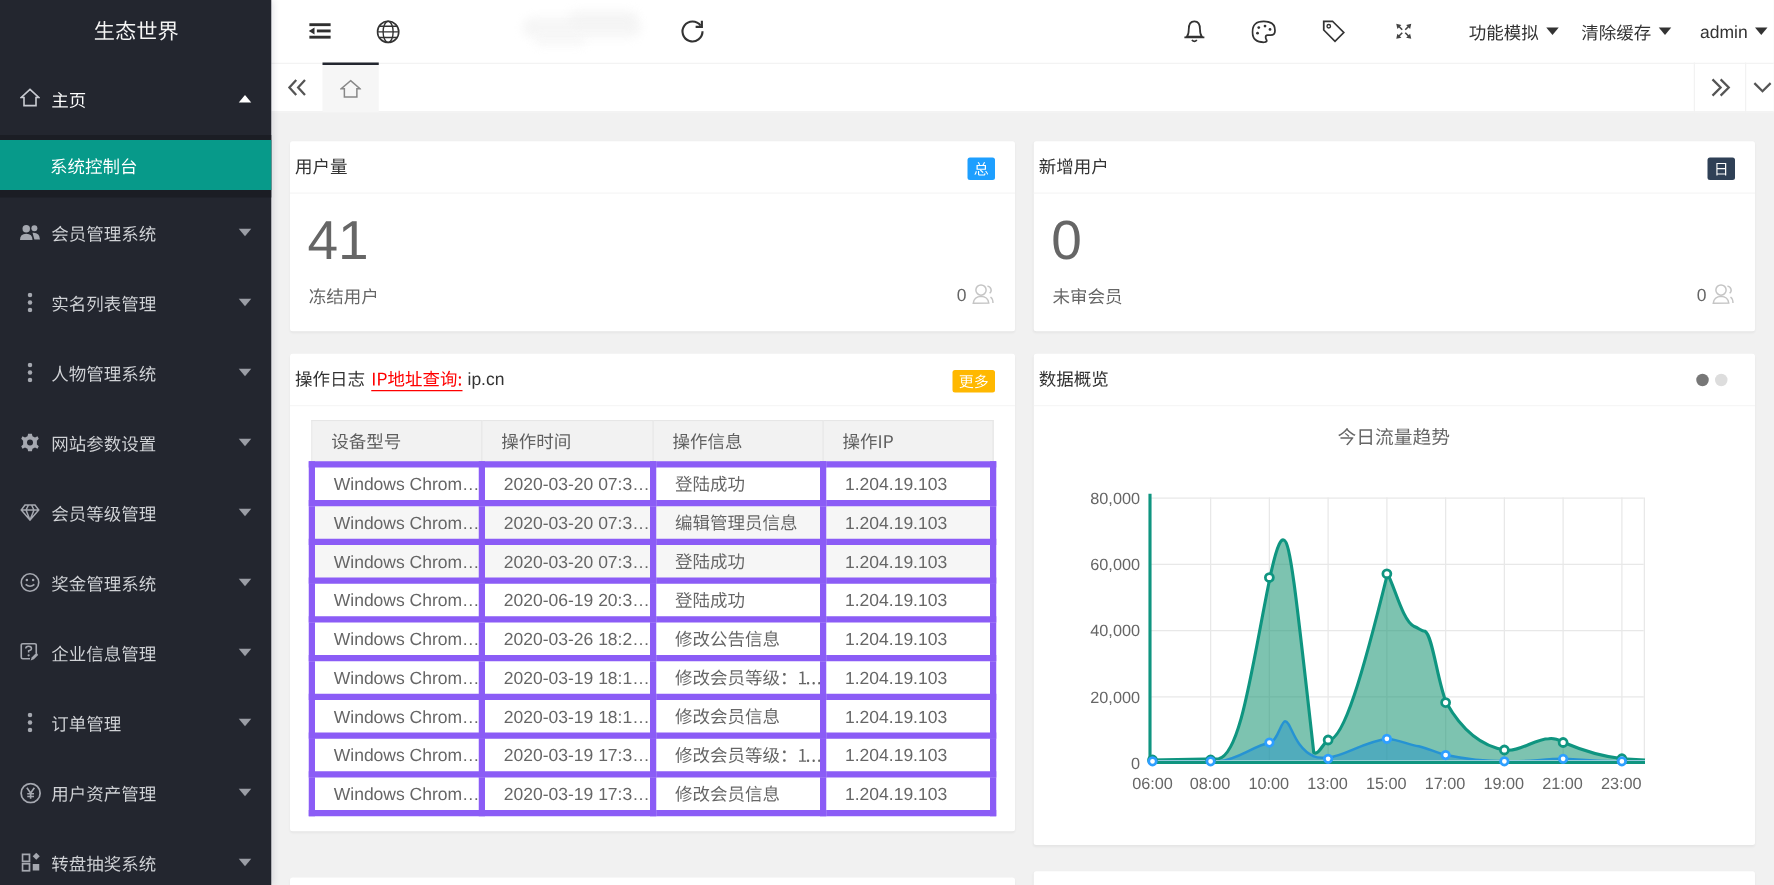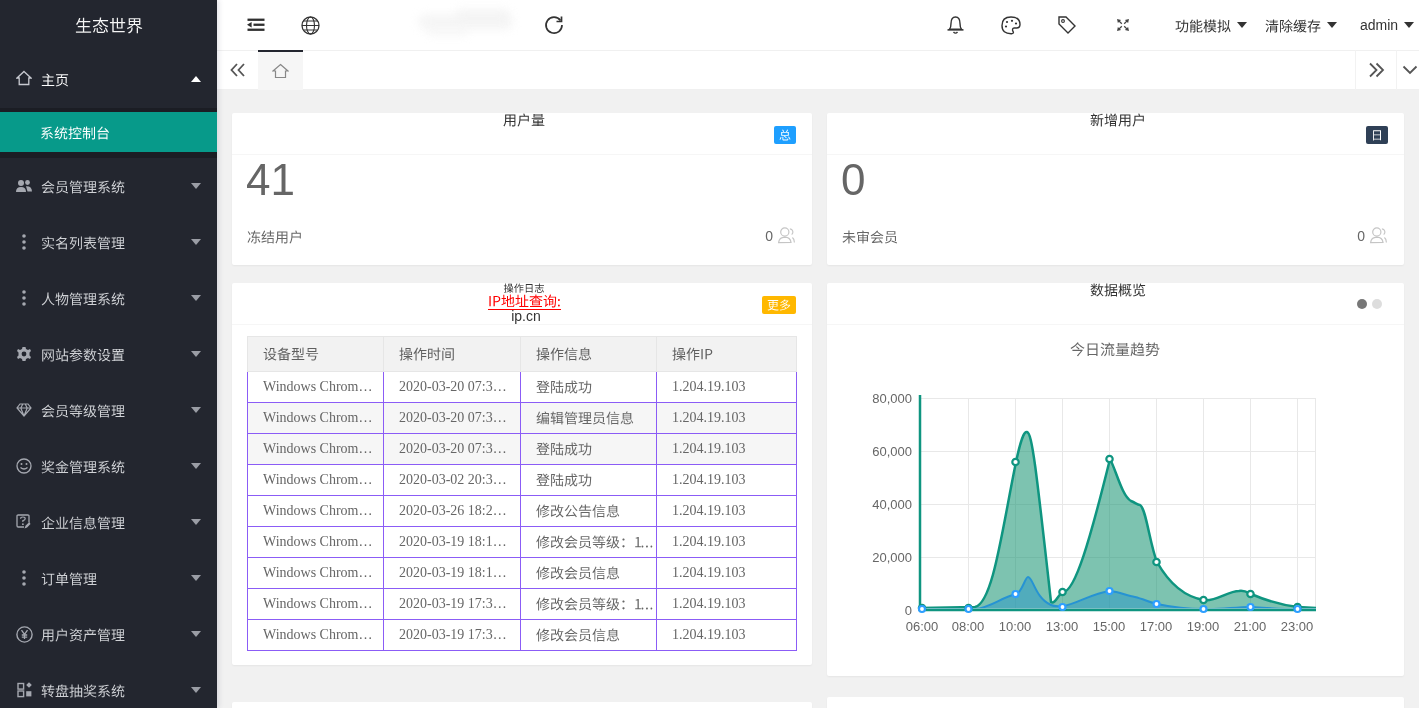--- a/index.html
+++ b/index.html
@@ -24,30 +24,30 @@
 .smudge { position:absolute; background:#ededed; filter:blur(4px); border-radius:10px; }
 
 
 #tabbar { position:absolute; left:217px; top:50px; width:1202px; height:40px; background:#fff; border-bottom:1px solid #f0f0f0; box-shadow:inset 0 1px 0 #f0f0f0; }
 #tab-home { position:absolute; left:41px; top:0; width:45px; height:40px; background:#f6f6f6; border-top:2px solid #23262F; display:flex; align-items:center; justify-content:center; }
 .tbtn { position:absolute; top:0; height:40px; display:flex; align-items:center; justify-content:center; }
 
 
 #content { position:absolute; left:217px; top:90px; width:1202px; height:618px; background:#f1f1f1; }
 .card { position:absolute; background:#fff; border-radius:2px; box-shadow:0 1px 2px rgba(0,0,0,0.05); }
-.chead { height:42px; border-bottom:1px solid #f6f6f6; padding-left:4px; font-size:14px; color:#333; position:relative; display:flex; align-items:center;flex-direction:column; }
+.chead { height:42px; border-bottom:1px solid #f6f6f6; padding-left:4px; font-size:14px; color:#333; position:relative; display:flex; align-items:center; }
 .badge { position:absolute; right:16px; top:13px; height:18px; padding:0 5px; border-radius:2px; color:#fff; font-size:12px; display:flex; align-items:center; justify-content:center; }
-.bignum { position:absolute; left:14px; top:3px; font-size:44px; line-height:44px; color:#666; }
+.bignum { position:absolute; left:14px; top:16px; font-size:44px; line-height:44px; color:#666; }
 .sub1 { position:absolute; left:15px; top:73px; font-size:14px; color:#666; }
 .subr { position:absolute; right:15px; top:72px; font-size:14px; color:#666; display:flex; align-items:center; }
 
 
 #tbl { position:absolute; left:15px; top:53px; width:550px; table-layout:fixed; border-collapse:collapse; font-size:14px; color:#666; }
 #tbl th { background:#f2f2f2; font-weight:normal; text-align:left; color:#5f5f5f; height:35px; padding:0 15px; border:1px solid #e6e6e6; }
-#tbl td { height:31px; padding:0 15px; border:1px solid #8b5cf6; white-space:nowrap; overflow:hidden;font-family:Liberation Serif, serif; }
+#tbl td { height:31px; padding:0 15px; border:5px solid #8b5cf6; white-space:nowrap; overflow:hidden; }
 #tbl tr.g td { background:#f6f6f6; }
 .ct { display:inline-block; vertical-align:middle; }
 </style>
 </head>
 <body>
 
 <div id="sidebar">
   <div id="logo"><svg class="ct" width="68" height="18" viewBox="0 0 68 18">
         <path d="M 4.1 1 C 3.4 3.4 2.3 5.7 0.9 7.3 C 1.2 7.4 1.8 7.8 2.1 8 C 2.7 7.3 3.3 6.3 3.8 5.2 L 7.9 5.2 L 7.9 9 L 2.8 9 L 2.8 10.2 L 7.9 10.2 L 7.9 14.5 L 0.9 14.5 L 0.9 15.8 L 16.1 15.8 L 16.1 14.5 L 9.2 14.5 L 9.2 10.2 L 14.7 10.2 L 14.7 9 L 9.2 9 L 9.2 5.2 L 15.3 5.2 L 15.3 4 L 9.2 4 L 9.2 0.7 L 7.9 0.7 L 7.9 4 L 4.4 4 C 4.8 3.1 5.1 2.2 5.4 1.2 Z M 23.5 8 C 24.5 8.6 25.7 9.5 26.2 10.1 L 27.4 9.4 C 26.7 8.7 25.6 7.9 24.5 7.3 Z M 21.6 10.9 L 21.6 14.2 C 21.6 15.6 22.1 15.9 24.1 15.9 C 24.5 15.9 27.6 15.9 28.1 15.9 C 29.7 15.9 30.1 15.4 30.3 13.3 C 29.9 13.2 29.4 13 29.1 12.8 C 29 14.5 28.9 14.8 28 14.8 C 27.3 14.8 24.6 14.8 24.1 14.8 C 23 14.8 22.8 14.7 22.8 14.2 L 22.8 10.9 Z M 24 10.5 C 24.9 11.4 26.1 12.6 26.7 13.4 L 27.7 12.7 C 27.1 11.9 25.9 10.7 24.9 9.9 Z M 29.8 11 C 30.6 12.4 31.5 14.3 31.8 15.6 L 33 15.1 C 32.7 13.9 31.8 12 30.9 10.6 Z M 19.6 10.9 C 19.3 12.2 18.7 14 17.9 15.1 L 19.1 15.6 C 19.8 14.5 20.4 12.6 20.8 11.2 Z M 24.9 0.6 C 24.8 1.4 24.7 2.3 24.5 3.1 L 18 3.1 L 18 4.3 L 24.2 4.3 C 23.4 6.5 21.7 8.3 17.8 9.3 C 18 9.6 18.4 10.1 18.5 10.4 C 22.9 9.2 24.7 7 25.6 4.3 C 26.8 7.3 29.1 9.4 32.4 10.3 C 32.6 9.9 33 9.4 33.3 9.1 C 30.2 8.4 28.1 6.7 26.9 4.3 L 33.1 4.3 L 33.1 3.1 L 25.9 3.1 C 26 2.3 26.2 1.5 26.2 0.6 Z M 41.8 0.8 L 41.8 4.9 L 38.7 4.9 L 38.7 1.1 L 37.3 1.1 L 37.3 4.9 L 34.9 4.9 L 34.9 6.2 L 37.3 6.2 L 37.3 15.2 L 49.7 15.2 L 49.7 14 L 38.7 14 L 38.7 6.2 L 41.8 6.2 L 41.8 11.6 L 47.6 11.6 L 47.6 6.2 L 50.2 6.2 L 50.2 4.9 L 47.6 4.9 L 47.6 1 L 46.3 1 L 46.3 4.9 L 43 4.9 L 43 0.8 Z M 46.3 6.2 L 46.3 10.4 L 43 10.4 L 43 6.2 Z M 56.3 10.4 L 56.3 11.4 C 56.3 12.6 56 14.3 53 15.4 C 53.3 15.6 53.7 16.1 53.9 16.4 C 57.2 15.1 57.6 13 57.6 11.4 L 57.6 10.4 Z M 54.9 5.1 L 58.8 5.1 L 58.8 7 L 54.9 7 Z M 60.1 5.1 L 64.1 5.1 L 64.1 7 L 60.1 7 Z M 54.9 2.3 L 58.8 2.3 L 58.8 4.1 L 54.9 4.1 Z M 60.1 2.3 L 64.1 2.3 L 64.1 4.1 L 60.1 4.1 Z M 61.7 10.4 L 61.7 16.3 L 63 16.3 L 63 10.4 C 64.1 11.1 65.3 11.7 66.5 12.1 C 66.7 11.8 67.1 11.3 67.4 11 C 65.3 10.5 63.3 9.4 62 8.1 L 65.4 8.1 L 65.4 1.2 L 53.7 1.2 L 53.7 8.1 L 57.1 8.1 C 55.8 9.4 53.7 10.5 51.8 11.1 C 52.1 11.4 52.4 11.8 52.6 12.2 C 54.9 11.4 57.2 9.8 58.6 8.1 L 60.5 8.1 C 61.1 8.9 62 9.7 63 10.4 Z" fill="#f5f5f5"></path>
       </svg></div>
@@ -361,21 +361,21 @@
       <tr class="g">
             <td>Windows Chrom…</td>
             <td>2020-03-20 07:3…</td>
             <td><svg class="ct" width="56" height="15" viewBox="0 0 56 15">
                 <path d="M 4 7.4 L 9.8 7.4 L 9.8 9.2 L 4 9.2 Z M 2.9 6.5 L 2.9 10 L 10.9 10 L 10.9 6.5 Z M 12.3 2.3 C 11.8 2.8 11 3.5 10.3 4 C 10 3.7 9.7 3.3 9.4 3 C 10.1 2.5 10.9 1.8 11.6 1.2 L 10.7 0.7 C 10.3 1.2 9.6 1.8 8.9 2.3 C 8.5 1.8 8.2 1.2 7.9 0.6 L 7 0.9 C 7.6 2.2 8.4 3.4 9.4 4.5 L 4.7 4.5 C 5.5 3.6 6.2 2.5 6.6 1.4 L 6 1.1 L 5.8 1.1 L 1.4 1.1 L 1.4 2 L 5.3 2 C 4.9 2.7 4.4 3.3 3.9 3.9 C 3.4 3.5 2.6 2.9 2 2.5 L 1.4 3.1 C 2.1 3.5 2.8 4.1 3.2 4.5 C 2.3 5.3 1.3 6 0.4 6.4 C 0.6 6.6 0.9 7 1 7.2 C 2.2 6.6 3.5 5.8 4.5 4.7 L 4.5 5.4 L 9.5 5.4 L 9.5 4.7 C 10.5 5.7 11.7 6.5 12.9 7.1 C 13.1 6.8 13.4 6.4 13.6 6.2 C 12.7 5.8 11.8 5.3 11 4.6 C 11.7 4.1 12.5 3.5 13.1 2.9 Z M 9.1 10.1 C 8.9 10.7 8.5 11.6 8.1 12.2 L 4.8 12.2 L 5.7 11.9 C 5.6 11.4 5.2 10.7 4.9 10.1 L 3.9 10.4 C 4.2 11 4.6 11.7 4.7 12.2 L 0.8 12.2 L 0.8 13.1 L 13.2 13.1 L 13.2 12.2 L 9.2 12.2 C 9.5 11.7 9.8 11 10.1 10.4 Z M 15.1 1.1 L 15.1 13.4 L 16.1 13.4 L 16.1 2.1 L 17.9 2.1 C 17.6 3 17.1 4.3 16.6 5.2 C 17.8 6.4 18.1 7.3 18.1 8.1 C 18.1 8.5 18 8.9 17.8 9.1 C 17.7 9.2 17.5 9.2 17.3 9.2 C 17 9.2 16.7 9.2 16.3 9.2 C 16.5 9.5 16.6 9.9 16.6 10.1 C 16.9 10.1 17.3 10.1 17.7 10.1 C 18 10.1 18.2 10 18.5 9.8 C 18.9 9.5 19.1 8.9 19.1 8.2 C 19.1 7.3 18.8 6.3 17.6 5.1 C 18.1 4 18.7 2.7 19.2 1.5 L 18.5 1.1 L 18.4 1.1 Z M 19.9 8.4 L 19.9 12.7 L 25.9 12.7 L 25.9 13.4 L 26.9 13.4 L 26.9 8.4 L 25.9 8.4 L 25.9 11.7 L 23.9 11.7 L 23.9 7 L 27.4 7 L 27.4 6 L 23.9 6 L 23.9 3.6 L 26.6 3.6 L 26.6 2.6 L 23.9 2.6 L 23.9 0.6 L 22.9 0.6 L 22.9 2.6 L 20 2.6 L 20 3.6 L 22.9 3.6 L 22.9 6 L 19.4 6 L 19.4 7 L 22.9 7 L 22.9 11.7 L 20.9 11.7 L 20.9 8.4 Z M 35.6 0.6 C 35.6 1.4 35.6 2.2 35.7 2.9 L 29.8 2.9 L 29.8 6.9 C 29.8 8.7 29.7 11.1 28.5 12.8 C 28.8 13 29.2 13.3 29.4 13.5 C 30.7 11.7 30.9 8.9 30.9 6.9 L 30.9 6.8 L 33.4 6.8 C 33.4 9.2 33.3 10.1 33.1 10.3 C 33 10.4 32.9 10.5 32.7 10.5 C 32.5 10.5 31.9 10.5 31.2 10.4 C 31.4 10.7 31.5 11.1 31.5 11.4 C 32.2 11.4 32.8 11.4 33.2 11.4 C 33.6 11.3 33.8 11.2 34 11 C 34.3 10.6 34.4 9.4 34.5 6.3 C 34.5 6.1 34.5 5.8 34.5 5.8 L 30.9 5.8 L 30.9 4 L 35.8 4 C 35.9 6.2 36.3 8.3 36.8 9.9 C 35.9 11 34.8 11.8 33.5 12.5 C 33.8 12.7 34.1 13.1 34.3 13.4 C 35.4 12.7 36.4 12 37.2 11 C 37.9 12.5 38.7 13.3 39.8 13.3 C 40.9 13.3 41.2 12.6 41.4 10.2 C 41.1 10.2 40.8 9.9 40.5 9.7 C 40.4 11.5 40.3 12.3 39.9 12.3 C 39.1 12.3 38.5 11.5 38 10.1 C 39 8.8 39.9 7.2 40.5 5.3 L 39.4 5.1 C 39 6.5 38.4 7.7 37.6 8.9 C 37.2 7.5 37 5.8 36.8 4 L 41.3 4 L 41.3 2.9 L 36.8 2.9 C 36.7 2.2 36.7 1.4 36.7 0.6 Z M 37.4 1.3 C 38.3 1.7 39.4 2.4 39.9 2.9 L 40.6 2.2 C 40 1.7 38.9 1.1 38 0.6 Z M 42.5 9.8 42.8 10.8 C 44.3 10.4 46.3 9.9 48.2 9.3 L 48.1 8.3 L 45.8 8.9 L 45.8 3.2 L 47.9 3.2 L 47.9 2.2 L 42.7 2.2 L 42.7 3.2 L 44.8 3.2 L 44.8 9.2 C 43.9 9.4 43.1 9.6 42.5 9.8 Z M 50.4 0.8 C 50.4 1.8 50.3 2.8 50.3 3.8 L 48 3.8 L 48 4.8 L 50.3 4.8 C 50.1 8.2 49.3 11 46.3 12.6 C 46.6 12.8 46.9 13.2 47.1 13.5 C 50.3 11.7 51.1 8.5 51.3 4.8 L 54.1 4.8 C 53.9 9.8 53.7 11.7 53.3 12.1 C 53.1 12.3 53 12.3 52.7 12.3 C 52.4 12.3 51.6 12.3 50.7 12.2 C 50.9 12.5 51 13 51.1 13.3 C 51.9 13.3 52.7 13.3 53.1 13.3 C 53.6 13.2 53.9 13.1 54.2 12.7 C 54.7 12.1 54.9 10.1 55.2 4.3 C 55.2 4.1 55.2 3.8 55.2 3.8 L 51.4 3.8 C 51.4 2.8 51.4 1.8 51.4 0.8 Z" fill="#666666"></path>
               </svg></td>
             <td>1.204.19.103</td>
           </tr>
       <tr>
             <td>Windows Chrom…</td>
-            <td>2020-03-02 20:3…</td>
+            <td>2020-06-19 20:3…</td>
             <td><svg class="ct" width="56" height="15" viewBox="0 0 56 15">
                 <path d="M 4 7.4 L 9.8 7.4 L 9.8 9.2 L 4 9.2 Z M 2.9 6.5 L 2.9 10 L 10.9 10 L 10.9 6.5 Z M 12.3 2.3 C 11.8 2.8 11 3.5 10.3 4 C 10 3.7 9.7 3.3 9.4 3 C 10.1 2.5 10.9 1.8 11.6 1.2 L 10.7 0.7 C 10.3 1.2 9.6 1.8 8.9 2.3 C 8.5 1.8 8.2 1.2 7.9 0.6 L 7 0.9 C 7.6 2.2 8.4 3.4 9.4 4.5 L 4.7 4.5 C 5.5 3.6 6.2 2.5 6.6 1.4 L 6 1.1 L 5.8 1.1 L 1.4 1.1 L 1.4 2 L 5.3 2 C 4.9 2.7 4.4 3.3 3.9 3.9 C 3.4 3.5 2.6 2.9 2 2.5 L 1.4 3.1 C 2.1 3.5 2.8 4.1 3.2 4.5 C 2.3 5.3 1.3 6 0.4 6.4 C 0.6 6.6 0.9 7 1 7.2 C 2.2 6.6 3.5 5.8 4.5 4.7 L 4.5 5.4 L 9.5 5.4 L 9.5 4.7 C 10.5 5.7 11.7 6.5 12.9 7.1 C 13.1 6.8 13.4 6.4 13.6 6.2 C 12.7 5.8 11.8 5.3 11 4.6 C 11.7 4.1 12.5 3.5 13.1 2.9 Z M 9.1 10.1 C 8.9 10.7 8.5 11.6 8.1 12.2 L 4.8 12.2 L 5.7 11.9 C 5.6 11.4 5.2 10.7 4.9 10.1 L 3.9 10.4 C 4.2 11 4.6 11.7 4.7 12.2 L 0.8 12.2 L 0.8 13.1 L 13.2 13.1 L 13.2 12.2 L 9.2 12.2 C 9.5 11.7 9.8 11 10.1 10.4 Z M 15.1 1.1 L 15.1 13.4 L 16.1 13.4 L 16.1 2.1 L 17.9 2.1 C 17.6 3 17.1 4.3 16.6 5.2 C 17.8 6.4 18.1 7.3 18.1 8.1 C 18.1 8.5 18 8.9 17.8 9.1 C 17.7 9.2 17.5 9.2 17.3 9.2 C 17 9.2 16.7 9.2 16.3 9.2 C 16.5 9.5 16.6 9.9 16.6 10.1 C 16.9 10.1 17.3 10.1 17.7 10.1 C 18 10.1 18.2 10 18.5 9.8 C 18.9 9.5 19.1 8.9 19.1 8.2 C 19.1 7.3 18.8 6.3 17.6 5.1 C 18.1 4 18.7 2.7 19.2 1.5 L 18.5 1.1 L 18.4 1.1 Z M 19.9 8.4 L 19.9 12.7 L 25.9 12.7 L 25.9 13.4 L 26.9 13.4 L 26.9 8.4 L 25.9 8.4 L 25.9 11.7 L 23.9 11.7 L 23.9 7 L 27.4 7 L 27.4 6 L 23.9 6 L 23.9 3.6 L 26.6 3.6 L 26.6 2.6 L 23.9 2.6 L 23.9 0.6 L 22.9 0.6 L 22.9 2.6 L 20 2.6 L 20 3.6 L 22.9 3.6 L 22.9 6 L 19.4 6 L 19.4 7 L 22.9 7 L 22.9 11.7 L 20.9 11.7 L 20.9 8.4 Z M 35.6 0.6 C 35.6 1.4 35.6 2.2 35.7 2.9 L 29.8 2.9 L 29.8 6.9 C 29.8 8.7 29.7 11.1 28.5 12.8 C 28.8 13 29.2 13.3 29.4 13.5 C 30.7 11.7 30.9 8.9 30.9 6.9 L 30.9 6.8 L 33.4 6.8 C 33.4 9.2 33.3 10.1 33.1 10.3 C 33 10.4 32.9 10.5 32.7 10.5 C 32.5 10.5 31.9 10.5 31.2 10.4 C 31.4 10.7 31.5 11.1 31.5 11.4 C 32.2 11.4 32.8 11.4 33.2 11.4 C 33.6 11.3 33.8 11.2 34 11 C 34.3 10.6 34.4 9.4 34.5 6.3 C 34.5 6.1 34.5 5.8 34.5 5.8 L 30.9 5.8 L 30.9 4 L 35.8 4 C 35.9 6.2 36.3 8.3 36.8 9.9 C 35.9 11 34.8 11.8 33.5 12.5 C 33.8 12.7 34.1 13.1 34.3 13.4 C 35.4 12.7 36.4 12 37.2 11 C 37.9 12.5 38.7 13.3 39.8 13.3 C 40.9 13.3 41.2 12.6 41.4 10.2 C 41.1 10.2 40.8 9.9 40.5 9.7 C 40.4 11.5 40.3 12.3 39.9 12.3 C 39.1 12.3 38.5 11.5 38 10.1 C 39 8.8 39.9 7.2 40.5 5.3 L 39.4 5.1 C 39 6.5 38.4 7.7 37.6 8.9 C 37.2 7.5 37 5.8 36.8 4 L 41.3 4 L 41.3 2.9 L 36.8 2.9 C 36.7 2.2 36.7 1.4 36.7 0.6 Z M 37.4 1.3 C 38.3 1.7 39.4 2.4 39.9 2.9 L 40.6 2.2 C 40 1.7 38.9 1.1 38 0.6 Z M 42.5 9.8 42.8 10.8 C 44.3 10.4 46.3 9.9 48.2 9.3 L 48.1 8.3 L 45.8 8.9 L 45.8 3.2 L 47.9 3.2 L 47.9 2.2 L 42.7 2.2 L 42.7 3.2 L 44.8 3.2 L 44.8 9.2 C 43.9 9.4 43.1 9.6 42.5 9.8 Z M 50.4 0.8 C 50.4 1.8 50.3 2.8 50.3 3.8 L 48 3.8 L 48 4.8 L 50.3 4.8 C 50.1 8.2 49.3 11 46.3 12.6 C 46.6 12.8 46.9 13.2 47.1 13.5 C 50.3 11.7 51.1 8.5 51.3 4.8 L 54.1 4.8 C 53.9 9.8 53.7 11.7 53.3 12.1 C 53.1 12.3 53 12.3 52.7 12.3 C 52.4 12.3 51.6 12.3 50.7 12.2 C 50.9 12.5 51 13 51.1 13.3 C 51.9 13.3 52.7 13.3 53.1 13.3 C 53.6 13.2 53.9 13.1 54.2 12.7 C 54.7 12.1 54.9 10.1 55.2 4.3 C 55.2 4.1 55.2 3.8 55.2 3.8 L 51.4 3.8 C 51.4 2.8 51.4 1.8 51.4 0.8 Z" fill="#666666"></path>
               </svg></td>
             <td>1.204.19.103</td>
           </tr>
       <tr>
             <td>Windows Chrom…</td>
             <td>2020-03-26 18:2…</td>
             <td><svg class="ct" width="84" height="15" viewBox="0 0 84 15">
                 <path d="M 9.8 6.9 C 9 7.6 7.6 8.3 6.4 8.7 C 6.6 8.8 6.8 9.1 6.9 9.3 C 8.3 8.9 9.7 8.1 10.6 7.3 Z M 11.1 8.3 C 10.2 9.3 8.3 10.1 6.5 10.5 C 6.7 10.7 7 11 7.1 11.2 C 9 10.7 10.8 9.8 11.9 8.6 Z M 12.4 9.8 C 11.2 11.3 8.6 12.2 5.8 12.6 C 6 12.8 6.2 13.1 6.3 13.4 C 9.3 12.9 11.9 11.9 13.3 10.2 Z M 4.3 4.5 L 4.3 11.2 L 5.2 11.2 L 5.2 4.5 Z M 7.7 3 L 11.6 3 C 11.2 3.7 10.5 4.4 9.7 4.9 C 8.8 4.3 8.2 3.7 7.7 3 Z M 7.9 0.5 C 7.3 2.1 6.3 3.5 5.2 4.5 C 5.4 4.6 5.8 4.9 6 5.1 C 6.4 4.7 6.8 4.2 7.2 3.7 C 7.6 4.3 8.2 4.9 8.9 5.4 C 7.8 6 6.5 6.4 5.2 6.6 C 5.4 6.8 5.6 7.2 5.7 7.4 C 7.1 7.1 8.5 6.7 9.7 6 C 10.6 6.6 11.7 7 13 7.3 C 13.1 7.1 13.4 6.7 13.6 6.5 C 12.4 6.3 11.4 5.9 10.5 5.4 C 11.6 4.6 12.5 3.6 13 2.4 L 12.4 2 L 12.2 2.1 L 8.3 2.1 C 8.5 1.7 8.7 1.2 8.9 0.8 Z M 3.3 0.6 C 2.6 2.8 1.5 5 0.3 6.4 C 0.5 6.6 0.7 7.2 0.8 7.4 C 1.3 6.9 1.7 6.3 2.1 5.6 L 2.1 13.4 L 3.1 13.4 L 3.1 3.7 C 3.6 2.8 3.9 1.9 4.3 0.9 Z M 22.4 4.1 L 25.3 4.1 C 25 6 24.6 7.5 23.9 8.8 C 23.2 7.5 22.7 6 22.4 4.3 Z M 15.1 1.5 L 15.1 2.6 L 19 2.6 L 19 5.5 L 15.2 5.5 L 15.2 10.9 C 15.2 11.4 15 11.6 14.8 11.7 C 15 11.9 15.2 12.5 15.2 12.8 C 15.6 12.5 16.1 12.2 20.1 10.7 C 20.1 10.4 20 10 20 9.7 L 16.3 11 L 16.3 6.6 L 20 6.6 L 19.9 6.7 C 20.2 6.8 20.6 7.2 20.7 7.4 C 21.1 6.9 21.4 6.4 21.7 5.8 C 22.1 7.3 22.6 8.6 23.3 9.8 C 22.4 11 21.3 11.9 19.8 12.5 C 20 12.8 20.3 13.2 20.5 13.5 C 21.9 12.8 23 11.9 23.9 10.8 C 24.7 11.9 25.6 12.8 26.8 13.4 C 27 13.1 27.3 12.7 27.6 12.5 C 26.3 11.9 25.3 11 24.5 9.8 C 25.4 8.3 26 6.4 26.4 4.1 L 27.3 4.1 L 27.3 3.2 L 22.8 3.2 C 23 2.4 23.2 1.6 23.4 0.7 L 22.3 0.6 C 21.9 2.9 21.1 5.1 20 6.5 L 20 1.5 Z M 32.5 1 C 31.7 3.1 30.3 5.1 28.7 6.3 C 29 6.5 29.5 6.9 29.7 7.1 C 31.2 5.7 32.7 3.6 33.7 1.3 Z M 37.3 0.9 36.3 1.3 C 37.4 3.4 39.1 5.7 40.6 7.1 C 40.8 6.8 41.2 6.4 41.5 6.2 C 40 5 38.2 2.8 37.3 0.9 Z M 30.3 12.5 C 30.8 12.3 31.5 12.3 38.9 11.8 C 39.3 12.3 39.6 12.9 39.9 13.3 L 40.9 12.8 C 40.2 11.5 38.8 9.5 37.5 8 L 36.6 8.5 C 37.1 9.2 37.7 10 38.3 10.8 L 31.7 11.2 C 33.1 9.5 34.5 7.4 35.7 5.3 L 34.5 4.8 C 33.4 7.2 31.7 9.6 31.1 10.2 C 30.6 10.9 30.2 11.3 29.8 11.4 C 30 11.7 30.2 12.3 30.3 12.5 Z M 45.5 0.7 C 44.9 2.3 44 3.9 43 4.9 C 43.3 5 43.8 5.3 44 5.4 C 44.4 4.9 44.9 4.3 45.3 3.5 L 48.8 3.5 L 48.8 5.8 L 42.9 5.8 L 42.9 6.7 L 55.2 6.7 L 55.2 5.8 L 49.9 5.8 L 49.9 3.5 L 54.2 3.5 L 54.2 2.6 L 49.9 2.6 L 49.9 0.6 L 48.8 0.6 L 48.8 2.6 L 45.8 2.6 C 46.1 2 46.3 1.5 46.5 0.9 Z M 44.6 8.1 L 44.6 13.6 L 45.6 13.6 L 45.6 12.8 L 52.5 12.8 L 52.5 13.5 L 53.6 13.5 L 53.6 8.1 Z M 45.6 11.8 L 45.6 9.1 L 52.5 9.1 L 52.5 11.8 Z M 61.3 4.9 L 61.3 5.8 L 68.2 5.8 L 68.2 4.9 Z M 61.3 6.9 L 61.3 7.7 L 68.2 7.7 L 68.2 6.9 Z M 60.3 2.9 L 60.3 3.8 L 69.3 3.8 L 69.3 2.9 Z M 63.6 0.9 C 64 1.5 64.4 2.3 64.6 2.8 L 65.5 2.4 C 65.3 1.9 64.9 1.1 64.5 0.6 Z M 61.2 8.9 L 61.2 13.4 L 62.1 13.4 L 62.1 12.9 L 67.4 12.9 L 67.4 13.4 L 68.3 13.4 L 68.3 8.9 Z M 62.1 12 L 62.1 9.8 L 67.4 9.8 L 67.4 12 Z M 59.6 0.6 C 58.9 2.7 57.7 4.8 56.4 6.2 C 56.6 6.4 56.9 7 57 7.2 C 57.5 6.7 57.9 6 58.4 5.4 L 58.4 13.5 L 59.3 13.5 L 59.3 3.7 C 59.8 2.8 60.2 1.8 60.5 0.9 Z M 73.7 4.6 L 80.2 4.6 L 80.2 5.7 L 73.7 5.7 Z M 73.7 6.6 L 80.2 6.6 L 80.2 7.7 L 73.7 7.7 Z M 73.7 2.7 L 80.2 2.7 L 80.2 3.8 L 73.7 3.8 Z M 73.7 9.5 L 73.7 11.8 C 73.7 12.9 74.1 13.2 75.7 13.2 C 76.1 13.2 78.6 13.2 78.9 13.2 C 80.3 13.2 80.7 12.8 80.8 11 C 80.5 10.9 80.1 10.8 79.8 10.6 C 79.7 12 79.6 12.2 78.9 12.2 C 78.3 12.2 76.2 12.2 75.8 12.2 C 74.9 12.2 74.7 12.2 74.7 11.8 L 74.7 9.5 Z M 80.7 9.6 C 81.3 10.5 82 11.7 82.2 12.5 L 83.2 12 C 83 11.3 82.3 10.1 81.6 9.2 Z M 72.1 9.5 C 71.7 10.3 71.2 11.6 70.6 12.3 L 71.6 12.8 C 72.1 12 72.6 10.7 73 9.9 Z M 75.9 9 C 76.6 9.6 77.4 10.6 77.7 11.2 L 78.6 10.7 C 78.2 10.1 77.4 9.2 76.7 8.5 L 81.3 8.5 L 81.3 1.9 L 77.1 1.9 C 77.3 1.5 77.5 1.1 77.7 0.6 L 76.5 0.4 C 76.4 0.8 76.2 1.4 76 1.9 L 72.7 1.9 L 72.7 8.5 L 76.6 8.5 Z" fill="#666666"></path>

